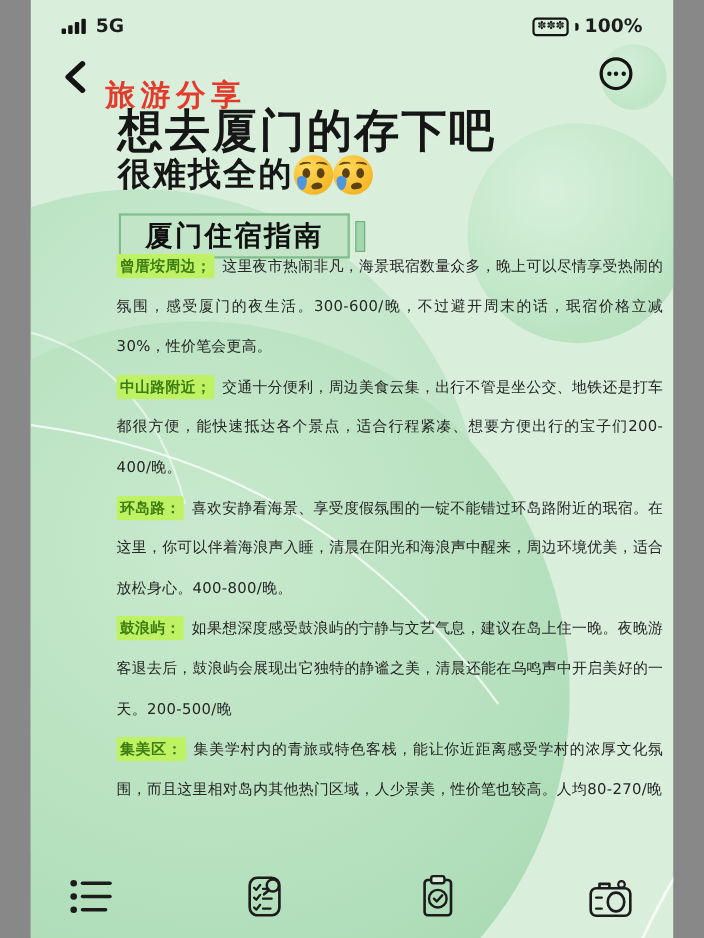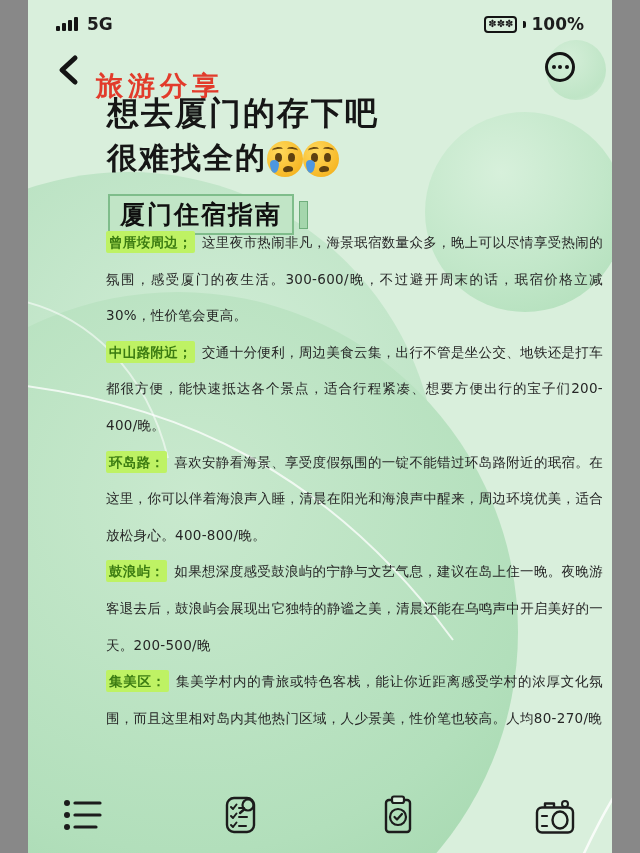--- a/index.html
+++ b/index.html
@@ -55,21 +55,21 @@
   .back-btn { position:absolute; left:28px; top:2px; width:26px; height:32px; cursor:pointer; }
   .channel { position:absolute; left:68px; top:16px; font-size:27px; font-weight:bold;
              color:#e23b2b; letter-spacing:5px; }
   .more-btn {
     position:absolute; right:37px; top:0; width:30px; height:30px; border:3px solid #141414;
     border-radius:50%; display:flex; align-items:center; justify-content:center; gap:2.5px; cursor:pointer;
   }
   .more-btn i { width:4px; height:4px; background:#141414; border-radius:50%; display:block; }
 
   
-  .title1 { position:absolute; left:79px; top:92px; font-size:32px; font-weight:bold;
+  .title1 { position:absolute; left:79px; top:92px; font-size:41px; font-weight:bold;
             color:#161616; letter-spacing:2px; }
   .title2 { position:absolute; left:79px; top:138px; font-size:30px; font-weight:bold;
             color:#161616; letter-spacing:2px; display:flex; align-items:center; }
 
   
   .emoji { position:relative; width:36px; height:36px; border-radius:50%;
            background:radial-gradient(circle at 35% 30%, #ffd95c 0%, #f7b928 70%, #eda716 100%); }
   .emoji .brow { position:absolute; top:6px; width:11px; height:6px; border:2.5px solid #6b4a12;
                  border-bottom:none; border-left:none; border-right:none; border-radius:50% 50% 0 0; }
   .emoji .brow.l { left:5px; transform:rotate(-8deg); }
@@ -77,21 +77,21 @@
   .emoji .eye { position:absolute; top:12px; width:7px; height:9px; background:#5e4110; border-radius:50%; }
   .emoji .eye.l { left:8px; } .emoji .eye.r { right:8px; }
   .emoji .tear { position:absolute; left:3px; top:19px; width:9px; height:13px; background:#4e97e0;
                  border-radius:46% 54% 50% 50% / 30% 30% 70% 70%; }
   .emoji .mouth { position:absolute; left:16px; bottom:5px; width:10px; height:6px; background:#5e4110;
                   border-radius:50% 50% 40% 40%; transform:rotate(-8deg); }
 
   
   .heading-row { position:absolute; left:80px; top:194px; display:flex; align-items:center; }
   .heading-box {
-    background:#c1e5c6; border:2.5px solid #7fbd8b; padding:2px 10px;
+    background:#c1e5c6; border:2.5px solid #7fbd8b; padding:2px 22px;
     font-size:25px; font-weight:bold; color:#101010; letter-spacing:2px;
   }
   .cursor-bar { width:9px; height:28px; background:#a4d6ac; border:1.5px solid #6fae7c; margin-left:5px; }
 
   
   .sections { position:absolute; left:78px; top:224px; width:497px; }
   .sections p { font-size:13.5px; line-height:36.6px; color:#262626; letter-spacing:.3px;
                 text-align:justify; }
   .sec-label { background:#bef264; color:#3c7c12; font-weight:bold; padding:3px 3px;
                border-radius:2px; margin-right:7px; }

